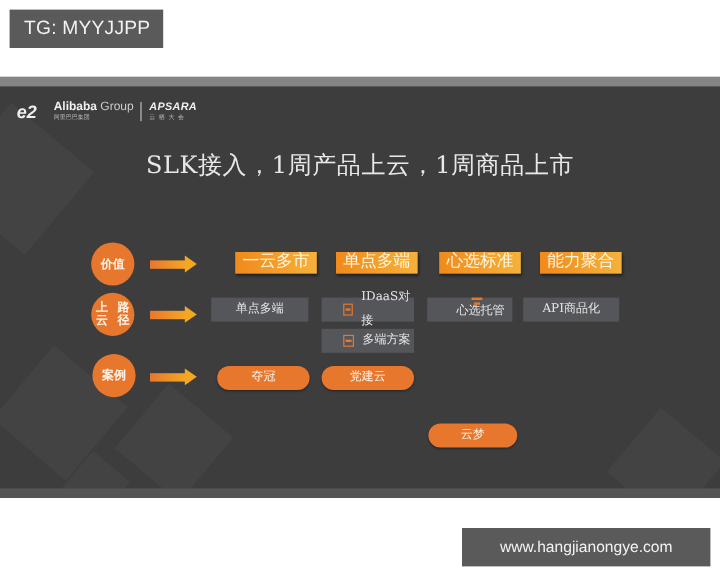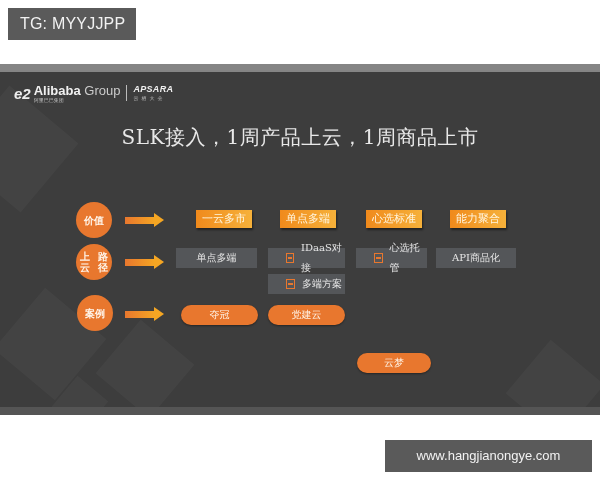--- a/index.html
+++ b/index.html
@@ -18,23 +18,23 @@
 
     .slide {
       position: absolute; left: 0; top: 64px; width: 600px; height: 351px;
       background: #3d3d3d; overflow: hidden;
     }
     .slide-band-top { position: absolute; left: 0; top: 0; width: 600px; height: 8px; background: #858585; }
     .slide-band-bottom { position: absolute; left: 0; bottom: 0; width: 600px; height: 8px; background: #555555; }
     .deco { position: absolute; background: rgba(255,255,255,0.035); transform: rotate(40deg); }
 
     .logo { position: absolute; left: 14px; top: 17px; height: 24px; display: flex; align-items: center; }
-    .logo-mark { color: #eeeeee; font-size: 15px; font-style: italic; font-weight: bold; margin-right: 3px; font-family: "Liberation Sans", sans-serif; }
+    .logo-mark { color: #eeeeee; font-size: 15px; font-style: italic; font-weight: bold; margin-right: 14px; font-family: "Liberation Sans", sans-serif; }
     .logo-text { display: flex; flex-direction: column; line-height: 1; }
-    .logo-brand { color: #f0f0f0; font-size: 13px; font-weight: bold; font-family: "Liberation Sans", sans-serif; }
+    .logo-brand { color: #f0f0f0; font-size: 10px; font-weight: bold; font-family: "Liberation Sans", sans-serif; }
     .logo-brand span { font-weight: normal; color: #cccccc; }
     .logo-sub { color: #bbbbbb; font-size: 5px; margin-top: 1px; }
     .logo-sep { width: 1px; height: 16px; background: #bbbbbb; margin: 0 6px; }
     .logo-apsara { display: flex; flex-direction: column; line-height: 1; }
     .logo-apsara-name { color: #f0f0f0; font-size: 9px; font-weight: bold; font-style: italic; font-family: "Liberation Sans", sans-serif; letter-spacing: 0.3px; }
     .logo-apsara-sub { color: #bbbbbb; font-size: 5px; letter-spacing: 3px; margin-top: 2px; }
 
     .slide-title {
       position: absolute; left: 0; top: 60px; width: 600px; text-align: center;
       color: #e8e8e8; font-family: "DejaVu Serif", serif; font-size: 20px; letter-spacing: 0.5px;
@@ -53,21 +53,21 @@
     }
     .arrow .head {
       position: absolute; left: 29px; top: 0; width: 0; height: 0;
       border-top: 7px solid transparent; border-bottom: 7px solid transparent;
       border-left: 10px solid #f5a623;
     }
 
     .value-tag {
       position: absolute; height: 18px; padding: 0 6px;
       background: linear-gradient(90deg, #f08a1c, #f6b13a);
-      color: #fff6e0; font-family: Liberation Mono, monospace; font-size: 11px; line-height: 18px;
+      color: #fff6e0; font-family: Liberation Serif, serif; font-size: 14px; line-height: 18px;
       box-shadow: 1px 2px 2px rgba(0,0,0,0.45);
     }
 
     .path-box {
       position: absolute; height: 20px; background: #545659; color: #e6e6e6;
       font-family: "DejaVu Serif", serif; font-size: 10px; line-height: 20px;
       display: flex; align-items: center; padding-left: 18px;
     }
     .path-box.center { justify-content: center; padding-left: 0; }
     .doc-icon {
@@ -134,21 +134,21 @@
     <span>单点多端</span>
   </div>
   <div class="path-box" style="left:268px; top:184px; width:77px;">
     <span class="doc-icon"></span>
     <span>IDaaS对接</span>
   </div>
   <div class="path-box" style="left:268px; top:210px; width:77px;">
     <span class="doc-icon"></span>
     <span>多端方案</span>
   </div>
-  <div class="path-box" style="left:356px; top:184px; width:71px;">
+  <div class="path-box" style="left:356px; top:184px; width:71px;flex-direction:column;">
     <span class="doc-icon"></span>
     <span>心选托管</span>
   </div>
   <div class="path-box center" style="left:436px; top:184px; width:80px;">
     <span>API商品化</span>
   </div>
 
   <div class="circle" style="left:77px; top:231px;">案例</div>
   <div class="arrow" style="left:125px; top:243px;">
       <div class="shaft"></div>

